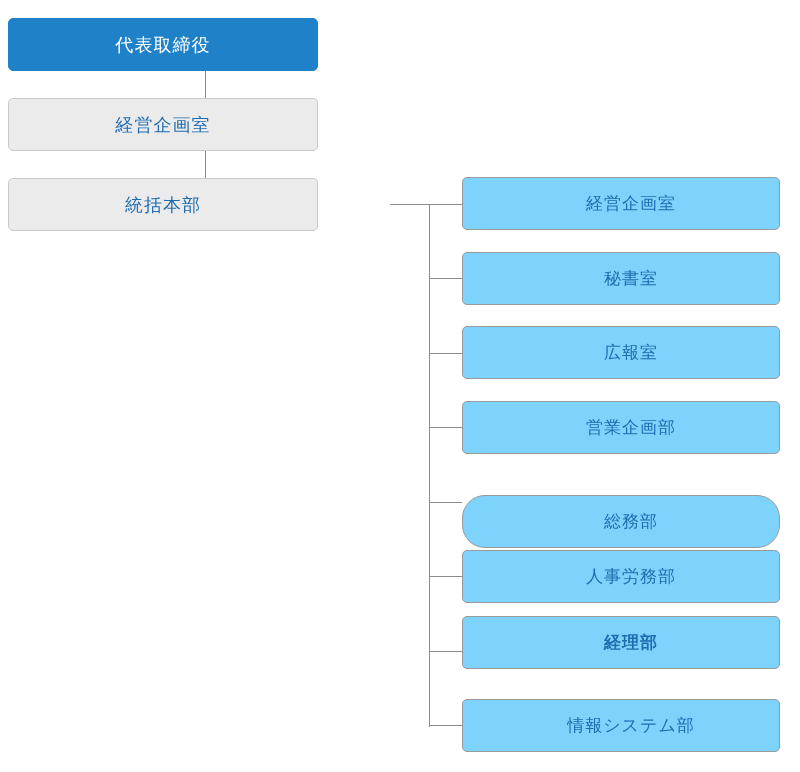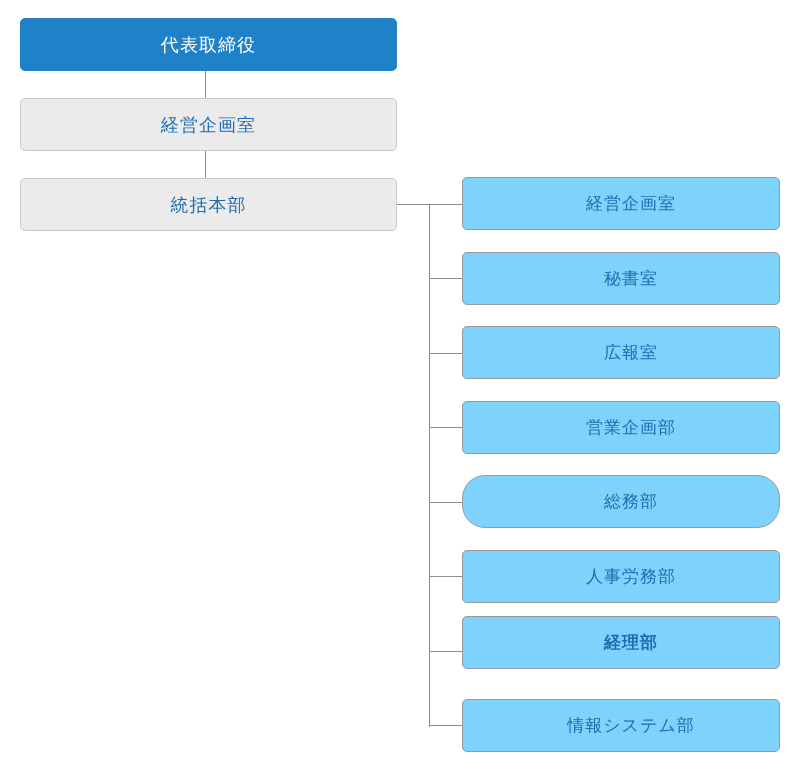--- a/index.html
+++ b/index.html
@@ -56,21 +56,21 @@
   
   .node--leaf {
     background: #7dd3fc;
     border: 1px solid #9a9a9a;
     color: #1f6cb0;
     font-size: 17px;
     padding-left: 20px;
   }
 
   
-  .col-left { left: 20px; width: 377px; }
+  .col-left { left: 8px; width: 310px; }
   #node-ceo      { top: 18px;  height: 53px; }
   #node-board    { top: 98px;  height: 53px; }
   #node-hq       { top: 178px; height: 53px; }
 
   
   .col-right { left: 462px; width: 318px; height: 53px; }
 
   
   .line {
     position: absolute;
@@ -117,21 +117,21 @@
       </div>
       <div class="node node--leaf col-right" style="top: 251.5px;">
         <span class="node-label">秘書室</span>
       </div>
       <div class="node node--leaf col-right" style="top: 326px; justify-content: center;">
         <span class="node-label">広報室</span>
       </div>
       <div class="node node--leaf col-right" style="top: 400.5px;">
         <span class="node-label">営業企画部</span>
       </div>
-      <div class="node node--leaf col-right" style="top: 475px; border-radius: 23px;">
+      <div class="node node--leaf col-right" style="top: 495px; border-radius: 23px;">
         <span class="node-label">総務部</span>
       </div>
       <div class="node node--leaf col-right" style="top: 549.5px;">
         <span class="node-label">人事労務部</span>
       </div>
       <div class="node node--leaf col-right" style="top: 616px; font-weight: bold;">
         <span class="node-label">経理部</span>
       </div>
       <div class="node node--leaf col-right" style="top: 698.5px;">
         <span class="node-label">情報システム部</span>

